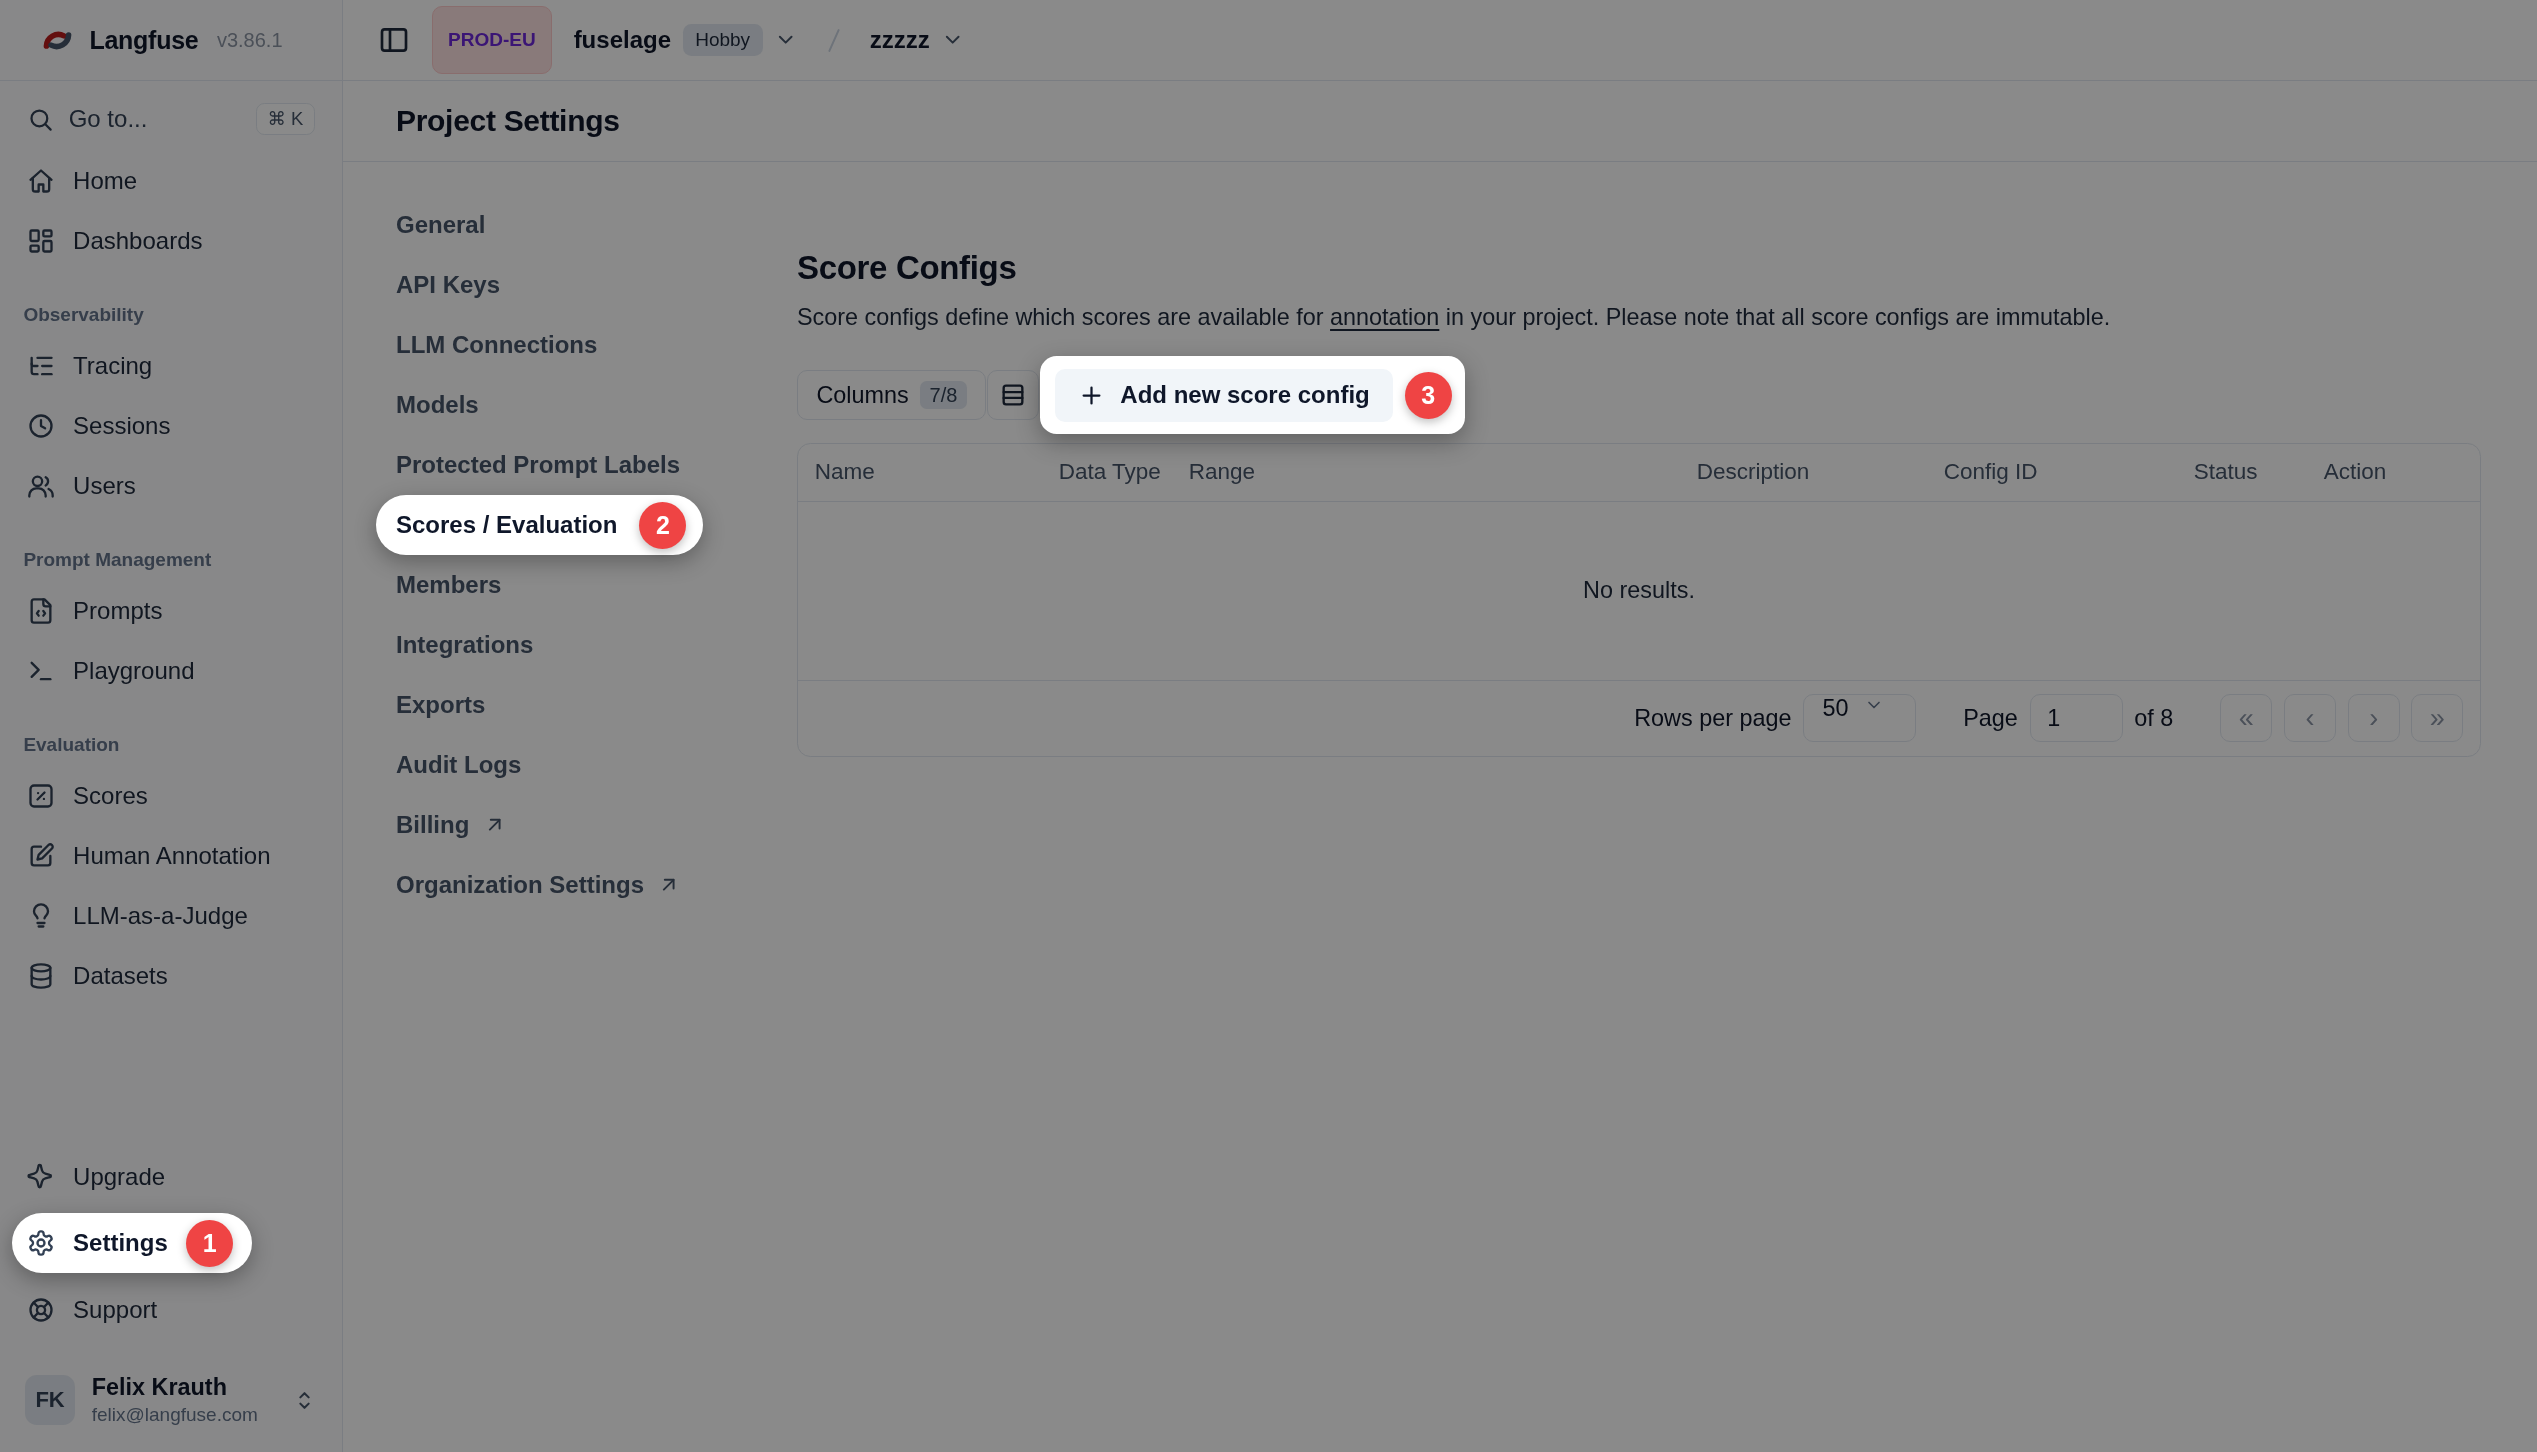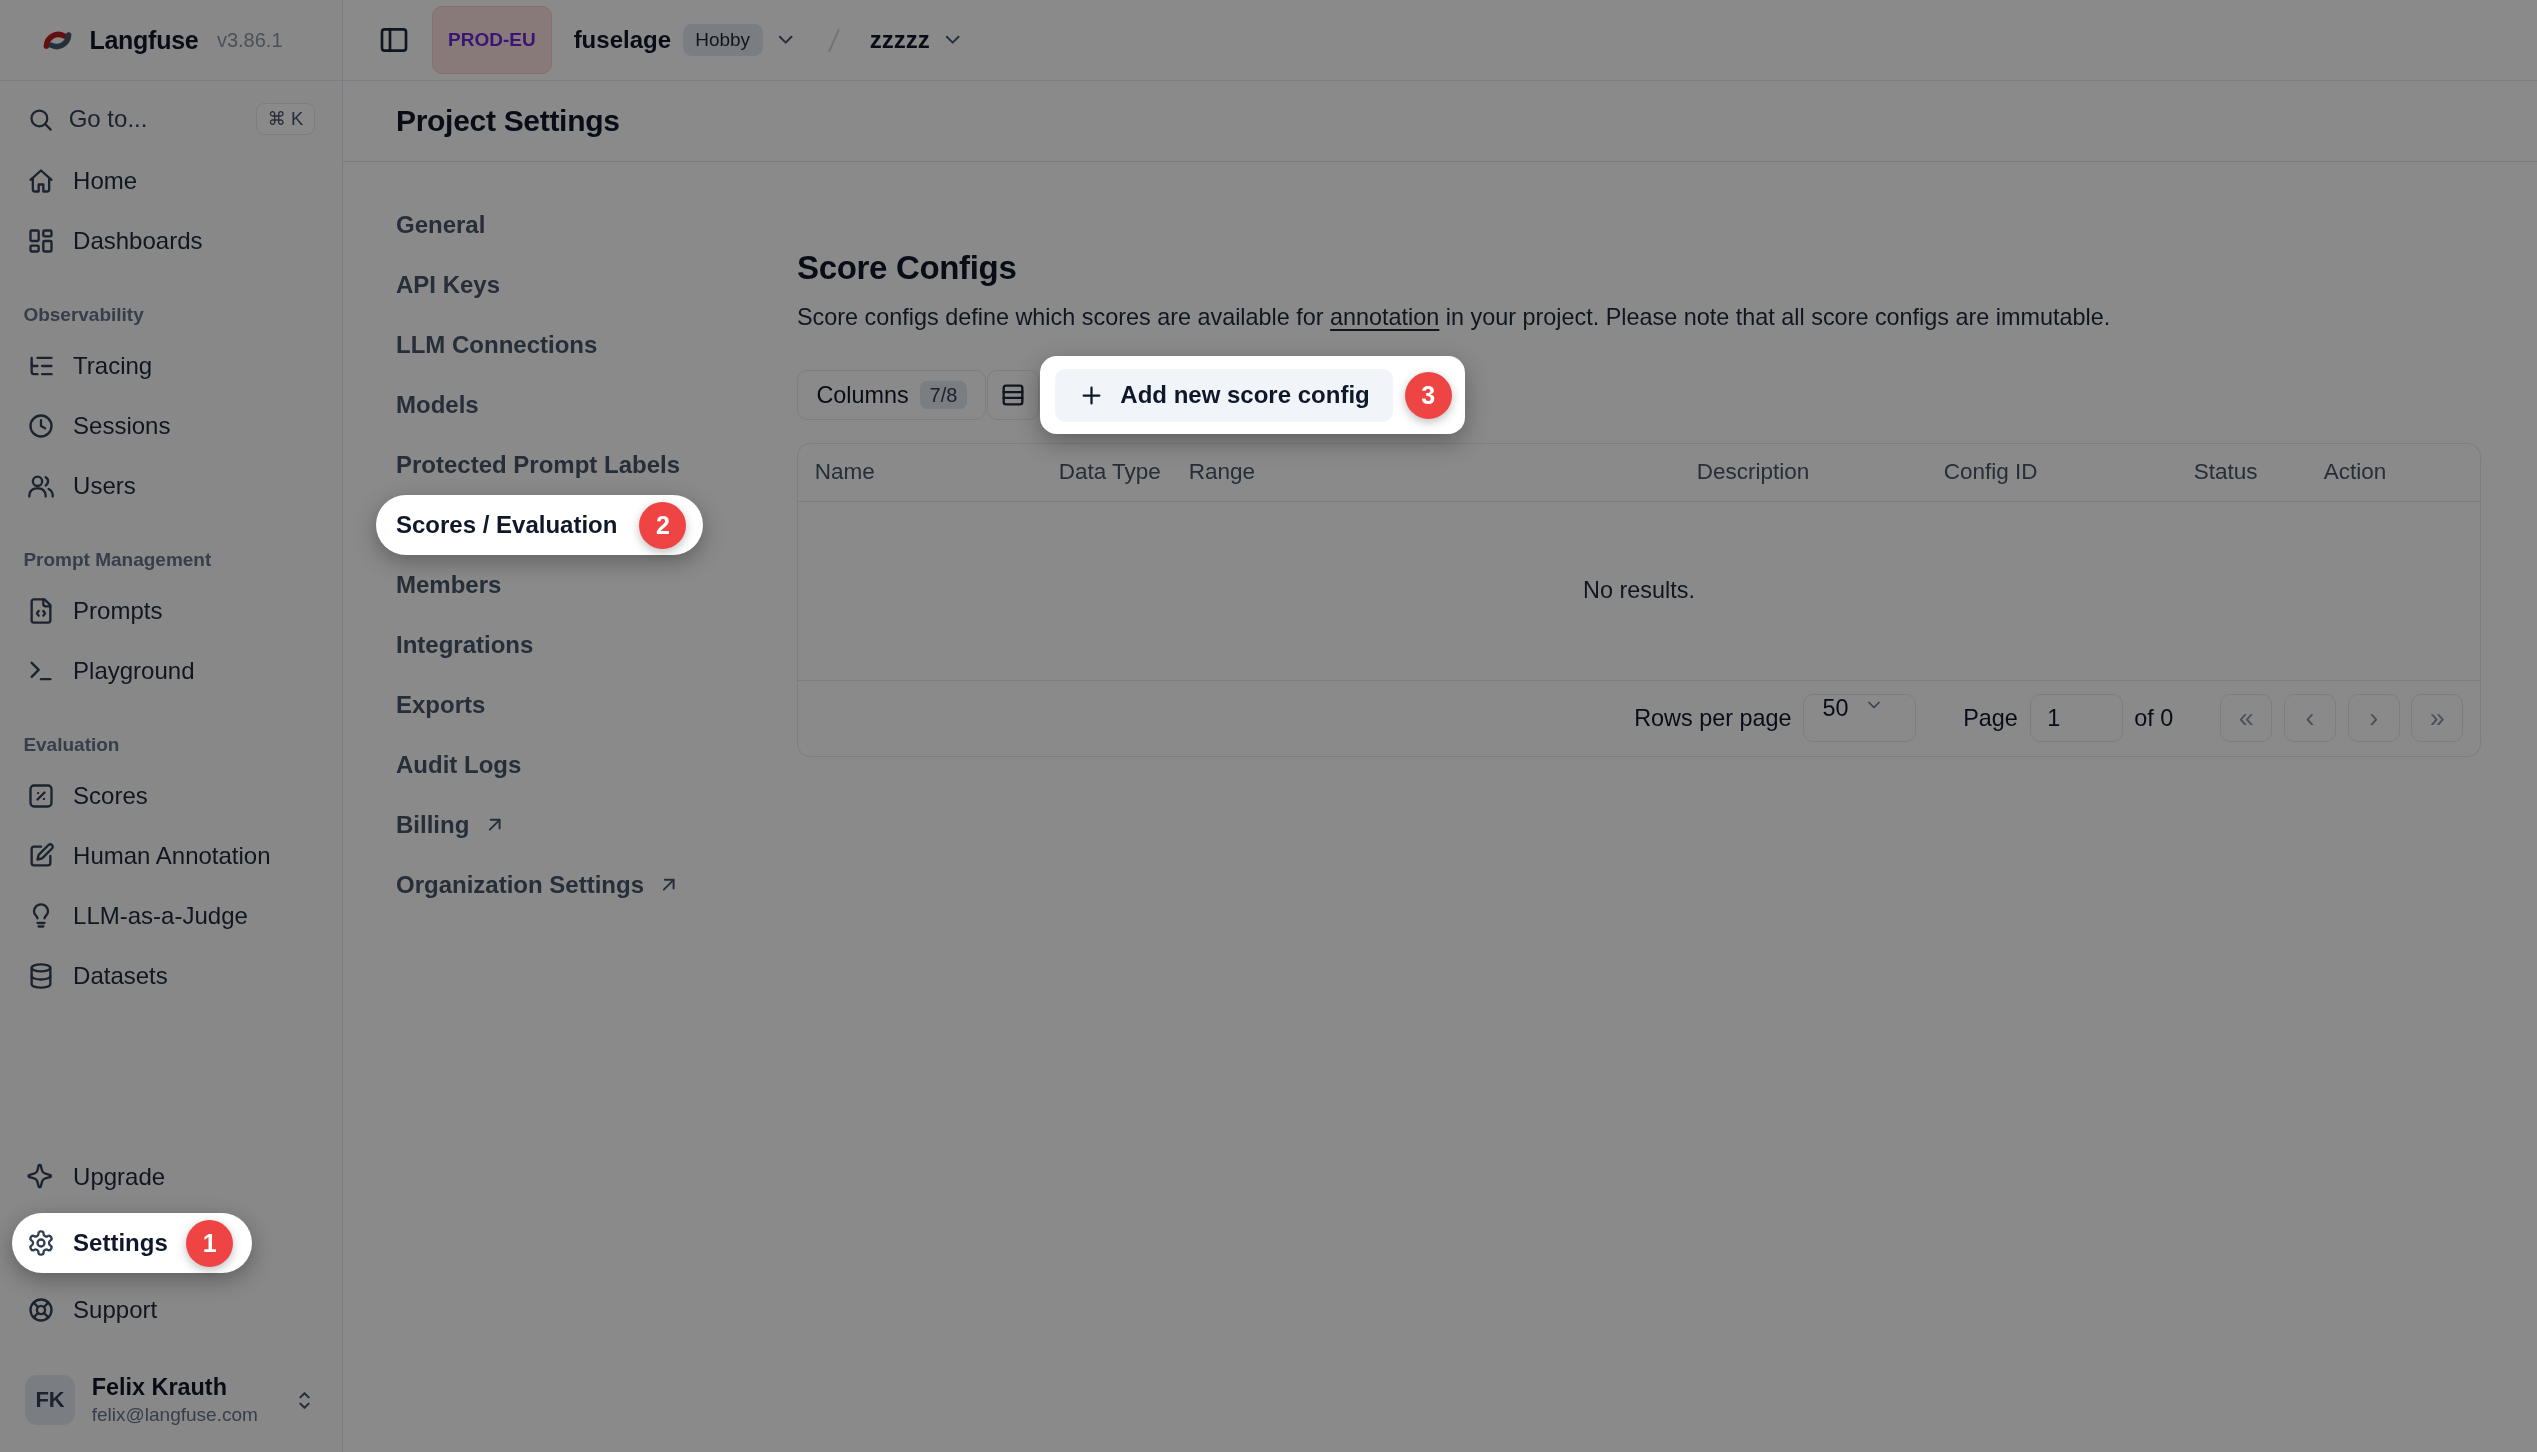--- a/index.html
+++ b/index.html
@@ -539,21 +539,21 @@
                 <span class="chev">
                   <svg width="20" height="20" viewBox="0 0 24 24" fill="none" stroke="#64748b" stroke-width="2" stroke-linecap="round" stroke-linejoin="round">
                       <path d="m6 9 6 6 6-6"></path>
                     </svg>
                 </span>
               </div>
             </div>
             <div class="pg-group pg-gap">
               <span class="pg-label">Page</span>
               <input class="pg-input" readonly="" value="1" style="">
-              <span class="pg-label">of 0</span>
+              <span class="pg-label">of 8</span>
             </div>
             <div class="pg-group pg-gap">
               <button class="pg-btn">
                   <span>«</span>
                 </button>
               <button class="pg-btn">
                   <span>‹</span>
                 </button>
               <button class="pg-btn">
                   <span>›</span>

